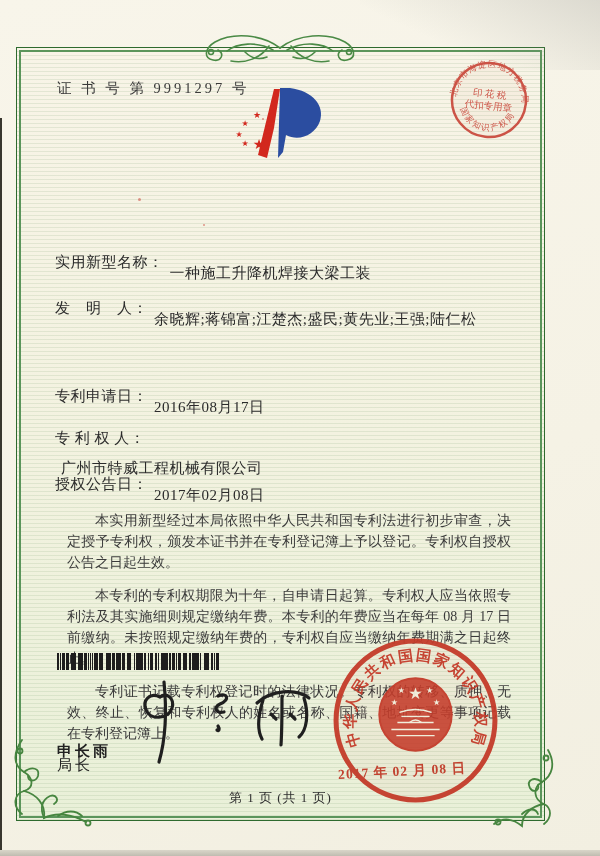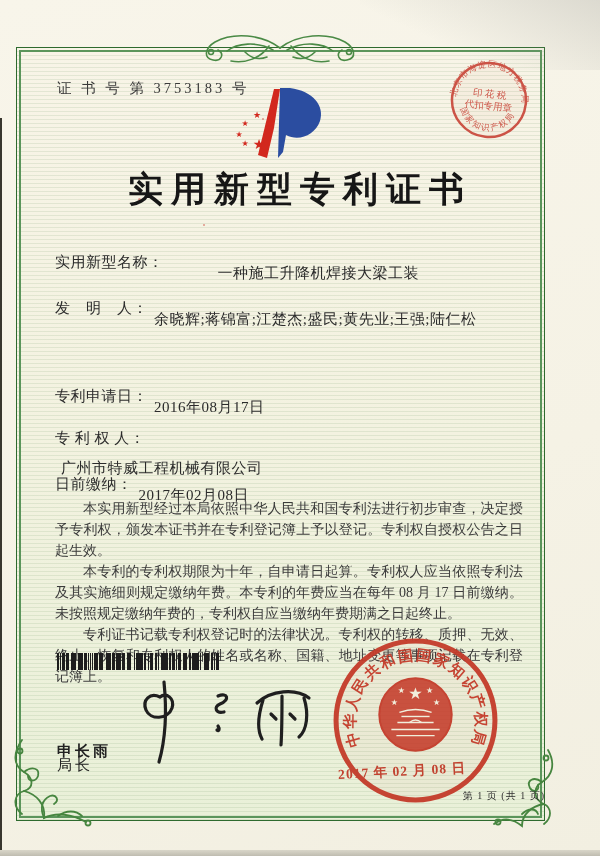--- a/index.html
+++ b/index.html
@@ -26,30 +26,30 @@
 
   .cert-number{position:absolute;left:57px;top:79px;font-size:14.5px;letter-spacing:3px;color:#3a3a3a;}
   .title{position:absolute;left:30px;top:166px;width:540px;text-align:center;
          font-size:35px;font-weight:700;letter-spacing:8px;color:#161616;}
 
   .field{position:absolute;left:55px;display:flex;font-size:15px;color:#2b2b2b;letter-spacing:.5px;white-space:pre;}
   .fvalue{margin-left:6px;margin-top:11px;}
 
   .paras{position:absolute;left:55px;top:498px;width:468px;font-size:14px;line-height:21px;
          color:#3b3b3b;text-align:justify;}
-  .paras p{margin:0;text-indent:2em;}
+  .paras p{margin:12px;text-indent:2em;}
 
   .barcode{position:absolute;left:57px;top:653px;width:162px;height:17px;
     background:
      repeating-linear-gradient(90deg,#1d1d1d 0 2px,transparent 2px 3px,#1d1d1d 3px 4px,transparent 4px 7px,#1d1d1d 7px 8px,transparent 8px 9px,#1d1d1d 9px 12px,transparent 12px 14px),
      repeating-linear-gradient(90deg,#1d1d1d 0 1px,transparent 1px 5px,#1d1d1d 5px 8px,transparent 8px 11px);}
 
   .sig-title{position:absolute;left:57px;top:712px;font-size:15px;letter-spacing:3px;color:#222;margin-top:44px;}
   .sig-name{position:absolute;left:57px;top:742px;font-size:15px;letter-spacing:3px;color:#222;font-weight:600;}
-  .footer{position:absolute;left:16px;top:789px;width:529px;text-align:right;font-size:10px;letter-spacing:1px;color:#2f2f2f;}
+  .footer{position:absolute;left:16px;top:789px;width:529px;text-align:center;font-size:13px;letter-spacing:1px;color:#2f2f2f;}
 
   .logo{position:absolute;left:233px;top:86px;}
   .tax-stamp{position:absolute;left:445px;top:56px;transform:rotate(6deg);opacity:.92;}
   .seal{position:absolute;left:328px;top:633px;opacity:.95;}
   .signature{position:absolute;left:130px;top:672px;}
   .orn-top{position:absolute;left:185px;top:28px;}
   .orn-bl{position:absolute;left:6px;top:738px;}
   .orn-br{position:absolute;left:490px;top:748px;}
   .star-font{font-family:"DejaVu Sans",sans-serif;}
 </style>
@@ -101,21 +101,21 @@
     <g stroke="#46853f" stroke-width="1.8" fill="none" stroke-linecap="round">
       <path d="M58,2 C66,16 62,28 52,34 C42,40 44,52 54,56 C62,60 62,70 54,76"></path>
       <path d="M52,34 C44,28 36,32 40,40 C43,45 50,43 48,37"></path>
       <path d="M54,56 C42,58 32,66 32,78 C22,70 12,70 4,76"></path>
       <path d="M32,66 C38,60 46,60 48,66"></path>
       <circle cx="56" cy="10" r="2.5"></circle>
       <circle cx="8" cy="74" r="2.5"></circle>
     </g>
   </svg>
 
-  <div class="cert-number">证 书 号 第 3753183 号</div>
+  <div class="cert-number">证 书 号 第 9991297 号</div>
 
   <svg class="tax-stamp" width="88" height="88" viewBox="0 0 88 88">
     <defs>
       <path id="taxTop" d="M 11 44 A 33 33 0 1 1 77 44"></path>
       <path id="taxBottom" d="M 16 53 A 29 29 0 0 0 72 53"></path>
     </defs>
     <circle cx="44" cy="44" r="37" fill="rgba(201,71,58,0.04)" stroke="#c9473a" stroke-width="2.5"></circle>
     <text font-size="8.5" fill="#c9473a" letter-spacing="1">
       <textPath href="#taxTop" startOffset="50%" text-anchor="middle">北京市海淀区地方税务局</textPath>
     </text>
@@ -131,40 +131,39 @@
     <path d="M41,3 L47,3 L41,42 L34,72 L25,69 Z" fill="#d2281e"></path>
     <g fill="#d2281e" class="star-font" text-anchor="middle">
       <text x="24" y="32" font-size="9">★</text>
       <text x="12" y="40" font-size="8">★</text>
       <text x="6" y="51" font-size="8">★</text>
       <text x="12" y="60" font-size="8">★</text>
       <text x="26" y="63" font-size="14">★</text>
     </g>
   </svg>
 
-  <div class="title">实用新型专利证书</div>
-
-  <div class="field" style="top:253px;gap:48px;">
+
+  <div class="field" style="top:253px;">
     <span class="flabel">实用新型名称：</span>
     <span class="fvalue">一种施工升降机焊接大梁工装</span>
   </div>
   <div class="field" style="top:299px;">
     <span class="flabel">发　明　人：</span>
     <span class="fvalue">余晓辉;蒋锦富;江楚杰;盛民;黄先业;王强;陆仁松</span>
   </div>
   <div class="field" style="top:387px;">
     <span class="flabel">专利申请日：</span>
     <span class="fvalue">2016年08月17日</span>
   </div>
   <div class="field" style="top:429px;flex-direction:column;">
     <span class="flabel">专 利 权 人：</span>
     <span class="fvalue">广州市特威工程机械有限公司</span>
   </div>
   <div class="field" style="top:475px;">
-    <span class="flabel">日前缴纳：</span>
+    <span class="flabel">授权公告日：</span>
     <span class="fvalue">2017年02月08日</span>
   </div>
 
   <div class="paras">
     <p>本实用新型经过本局依照中华人民共和国专利法进行初步审查，决定授予专利权，颁发本证书并在专利登记簿上予以登记。专利权自授权公告之日起生效。</p>
     <p>本专利的专利权期限为十年，自申请日起算。专利权人应当依照专利法及其实施细则规定缴纳年费。本专利的年费应当在每年 08 月 17 日前缴纳。未按照规定缴纳年费的，专利权自应当缴纳年费期满之日起终止。</p>
     <p>专利证书记载专利权登记时的法律状况。专利权的转移、质押、无效、终止、恢复和专利权人的姓名或名称、国籍、地址变更等事项记载在专利登记簿上。</p>
   </div>
 
   <div class="barcode"></div>

